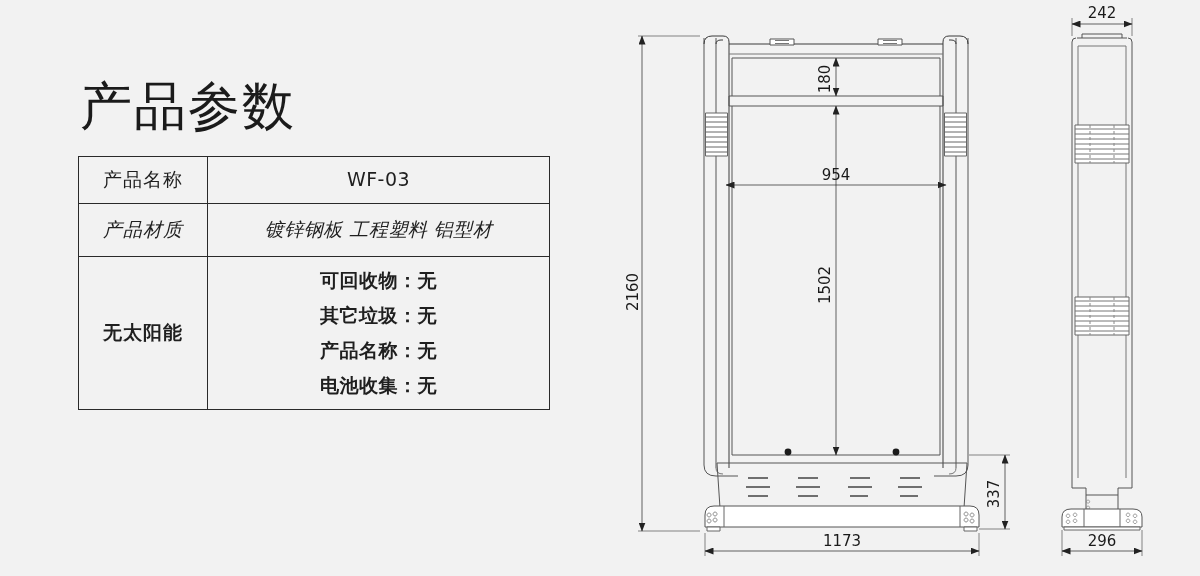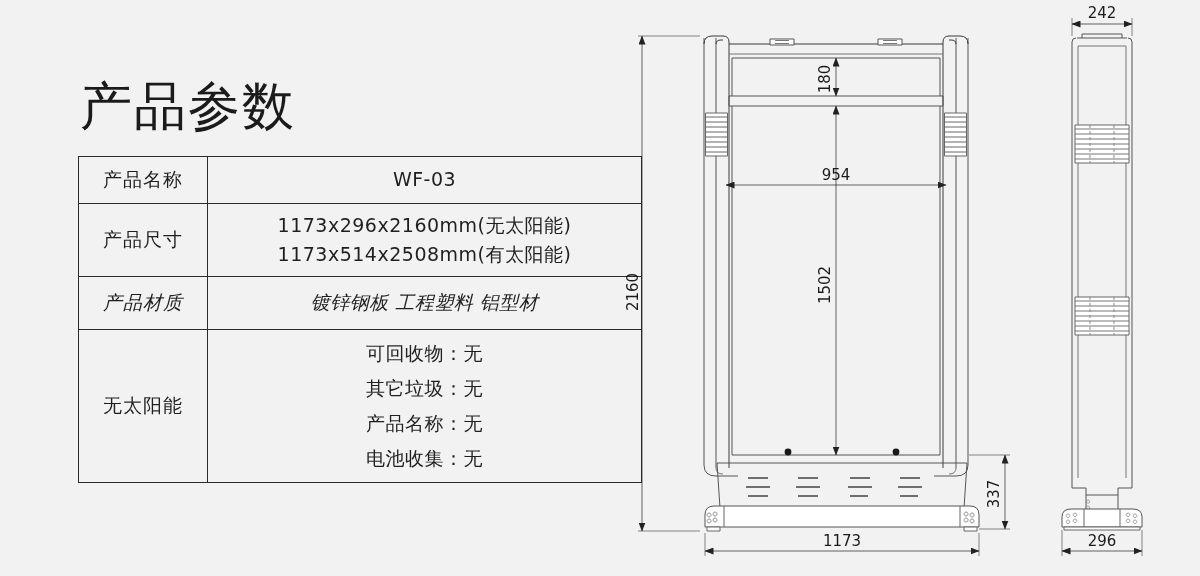--- a/index.html
+++ b/index.html
@@ -36,21 +36,21 @@
     line-height: 1.0;
     font-weight: 400;
     letter-spacing: 2px;
     color: #1b1b1b;
     margin: 0 0 24px 2px;
     white-space: nowrap;
   }
 
   table.spec-table {
     border-collapse: collapse;
-    width: 564px;
+    width: 472px;
     table-layout: fixed;
     background: transparent;
     padding-left: 47px;
   }
   table.spec-table td {
     border: 1px solid #2a2a2a;
     font-size: 19px;
     color: #1f1f1f;
     padding: 0;
     vertical-align: middle;
@@ -63,21 +63,21 @@
   }
   td.val {
     text-align: center;
     padding: 6px 8px;
     letter-spacing: 0.5px;
   }
   .val-line { display: block; line-height: 1.55; white-space: nowrap; }
   .row-name td { height: 46px; }
   .row-size td { height: 72px; }
   .row-mat  td { height: 52px; font-style: italic; }
-  .row-cap  td { height: 152px; }
+  .row-cap  td { height: 152px; font-weight: bold; }
   .cap-list .val-line { line-height: 1.85; }
 
   
   .drawing {
     position: absolute;
     left: 620px;
     top: 0;
     width: 580px;
     height: 576px;
   }
@@ -94,27 +94,20 @@
 
     <table class="spec-table">
       <tbody>
         <tr class="row-name">
           <td class="lbl">产品名称</td>
           <td class="val">
             <span class="val-line">WF-03</span>
           </td>
         </tr>
 
-        <tr class="row-size">
-          <td class="lbl">产品尺寸</td>
-          <td class="val">
-            <span class="val-line">1173x296x2160mm(无太阳能)</span>
-            <span class="val-line">1173x514x2508mm(有太阳能)</span>
-          </td>
-        </tr>
 
         <tr class="row-mat">
           <td class="lbl">产品材质</td>
           <td class="val">
             <span class="val-line">镀锌钢板 工程塑料 铝型材</span>
           </td>
         </tr>
 
         <tr class="row-cap">
           <td class="lbl">无太阳能</td>

